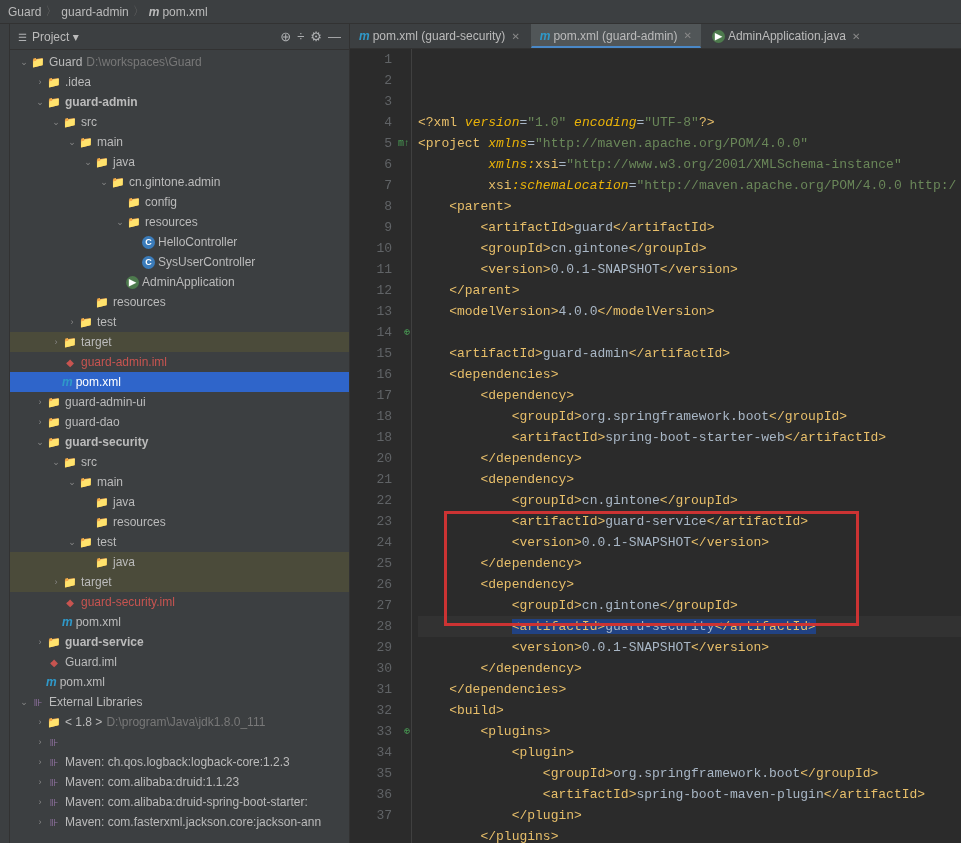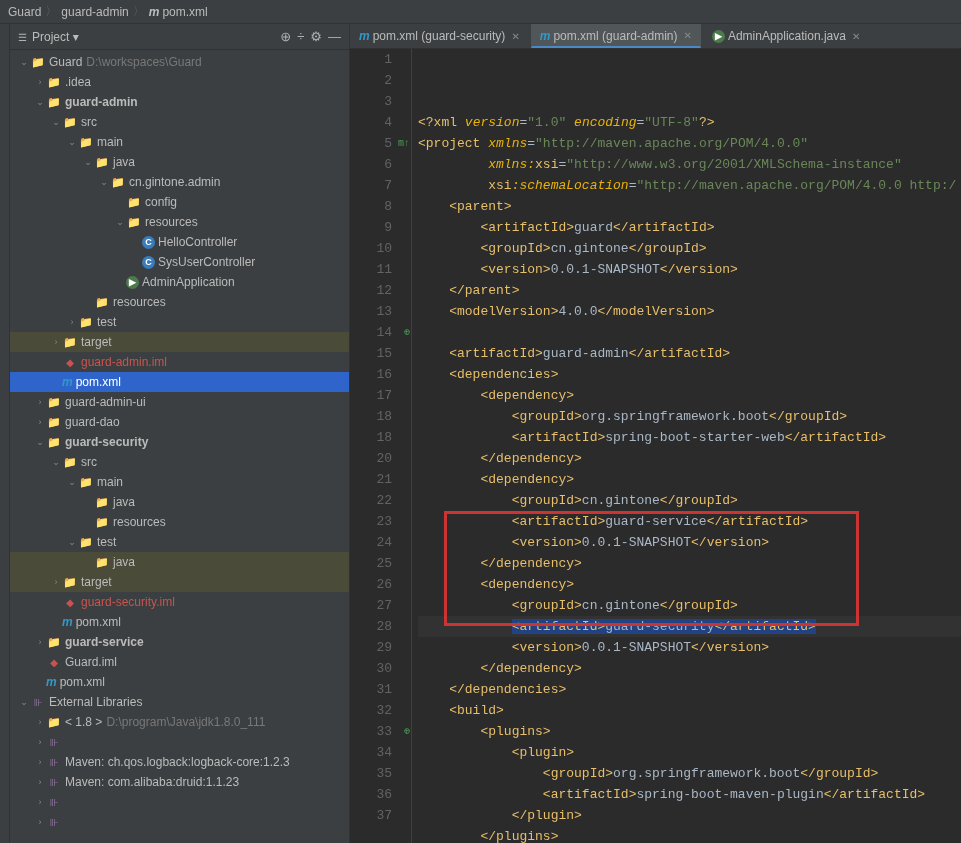--- a/index.html
+++ b/index.html
@@ -292,25 +292,27 @@
         <div class="tree-item">
           <span class="indent" style="width:24px"></span>
           <span class="arrow">›</span>
           <span class="t-icon" style="color:#9876aa">⊪</span>
           <span style="">Maven: com.alibaba:druid:1.1.23</span>
         </div>
         <div class="tree-item">
           <span class="indent" style="width:24px"></span>
           <span class="arrow">›</span>
           <span class="t-icon" style="color:#9876aa">⊪</span>
-        </div>
-        <div class="tree-item">
-          <span class="indent" style="width:24px"></span>
-          <span class="arrow">›</span>
-          <span class="t-icon" style="color:#9876aa">⊪</span>
+          <span style="">Maven: com.alibaba:druid-spring-boot-starter:</span>
+        </div>
+        <div class="tree-item">
+          <span class="indent" style="width:24px"></span>
+          <span class="arrow">›</span>
+          <span class="t-icon" style="color:#9876aa">⊪</span>
+          <span style="">Maven: com.fasterxml.jackson.core:jackson-ann</span>
         </div>
       </div>
   </div>
   <div class="editor">
     <div class="tabs" id="tabs">
         <div class="tab">
           <span class="m-icon">m</span>
           <span>pom.xml (guard-security)</span>
           <span class="close">✕</span>
         </div>

